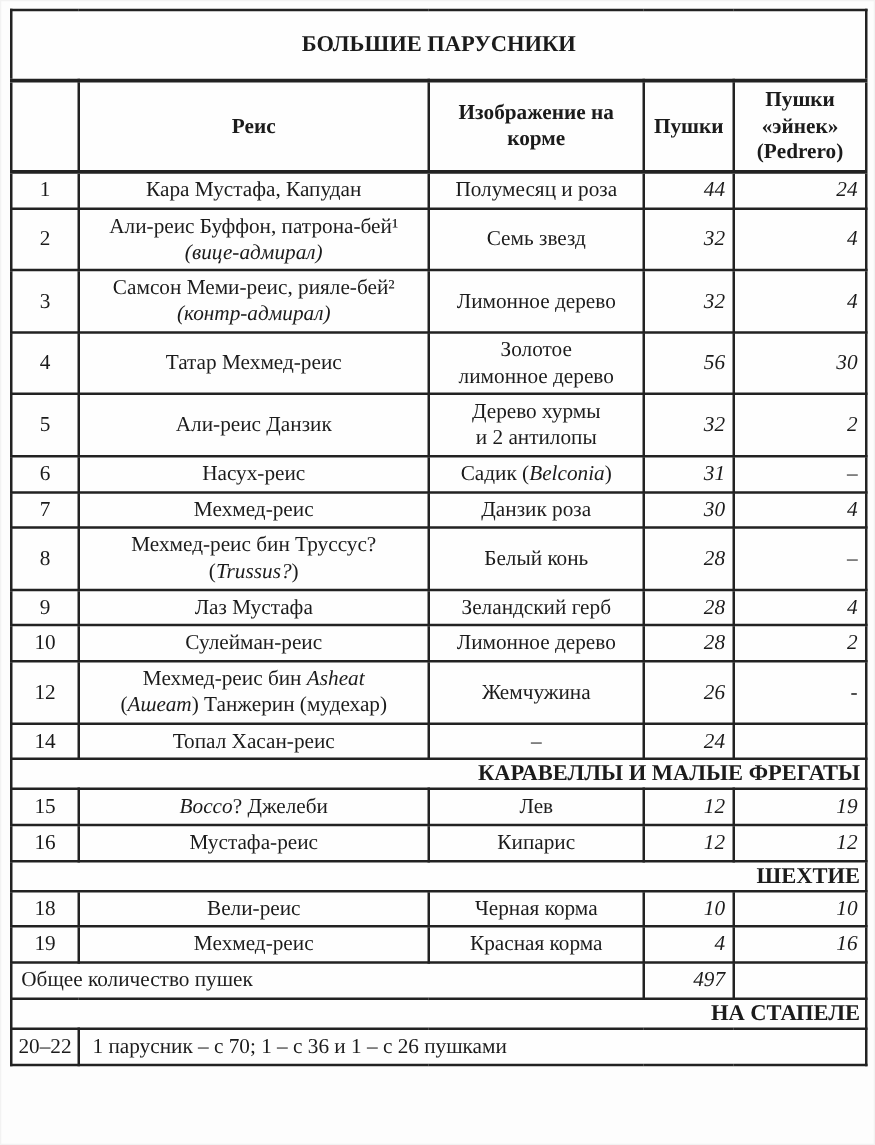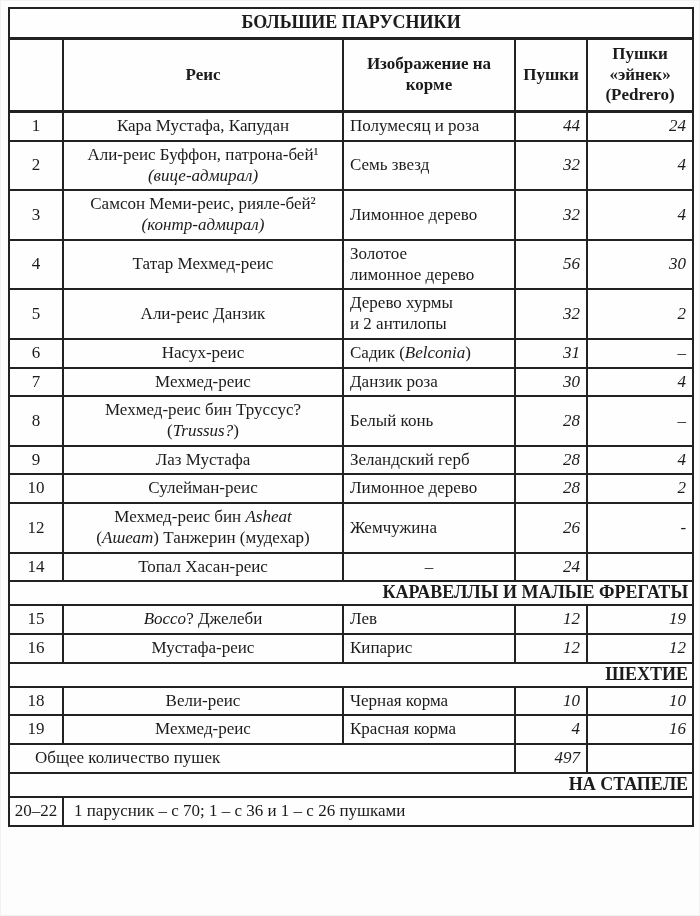--- a/index.html
+++ b/index.html
@@ -28,40 +28,40 @@
     line-height: 1.22;
     padding: 3px 6px;
     vertical-align: middle;
     overflow: hidden;
     word-wrap: break-word;
   }
   tr.title-row td {
     font-weight: bold;
     font-size: 18px;
     text-align: center;
-    padding: 3px 4px;
+    padding: 16px 4px;
     border-bottom-width: 3px;
   }
   tr.header-row td {
     font-weight: bold;
     text-align: center;
     border-bottom-width: 3px;
     padding: 4px 3px;
   }
   tr.section-row td {
     font-weight: bold;
     font-size: 18px;
     text-align: right;
     padding: 0 4px;
   }
   td.c-num   { text-align: center; }
   td.c-name  { text-align: center; padding-left: 10px; }
-  td.c-image { text-align: left; padding-left: 8px; }
+  td.c-image { text-align: center; padding-left: 8px; }
   td.c-guns, td.c-pedrero { text-align: right; font-style: italic; }
-  tr.total-row td.c-label { text-align: left; padding-left: 25px; }
+  tr.total-row td.c-label { text-align: left; padding-left: 7px; }
   tr.range-row td.c-num { text-align: center; padding-left: 2px; padding-right: 2px; }
   tr.range-row td.c-text { text-align: left; padding-left: 10px; }
   td i { font-style: italic; }
   
   .page { box-shadow: inset 0 0 0 1px #f2f2f2; }
 </style>
 </head>
 <body>
 
 <div class="page">

